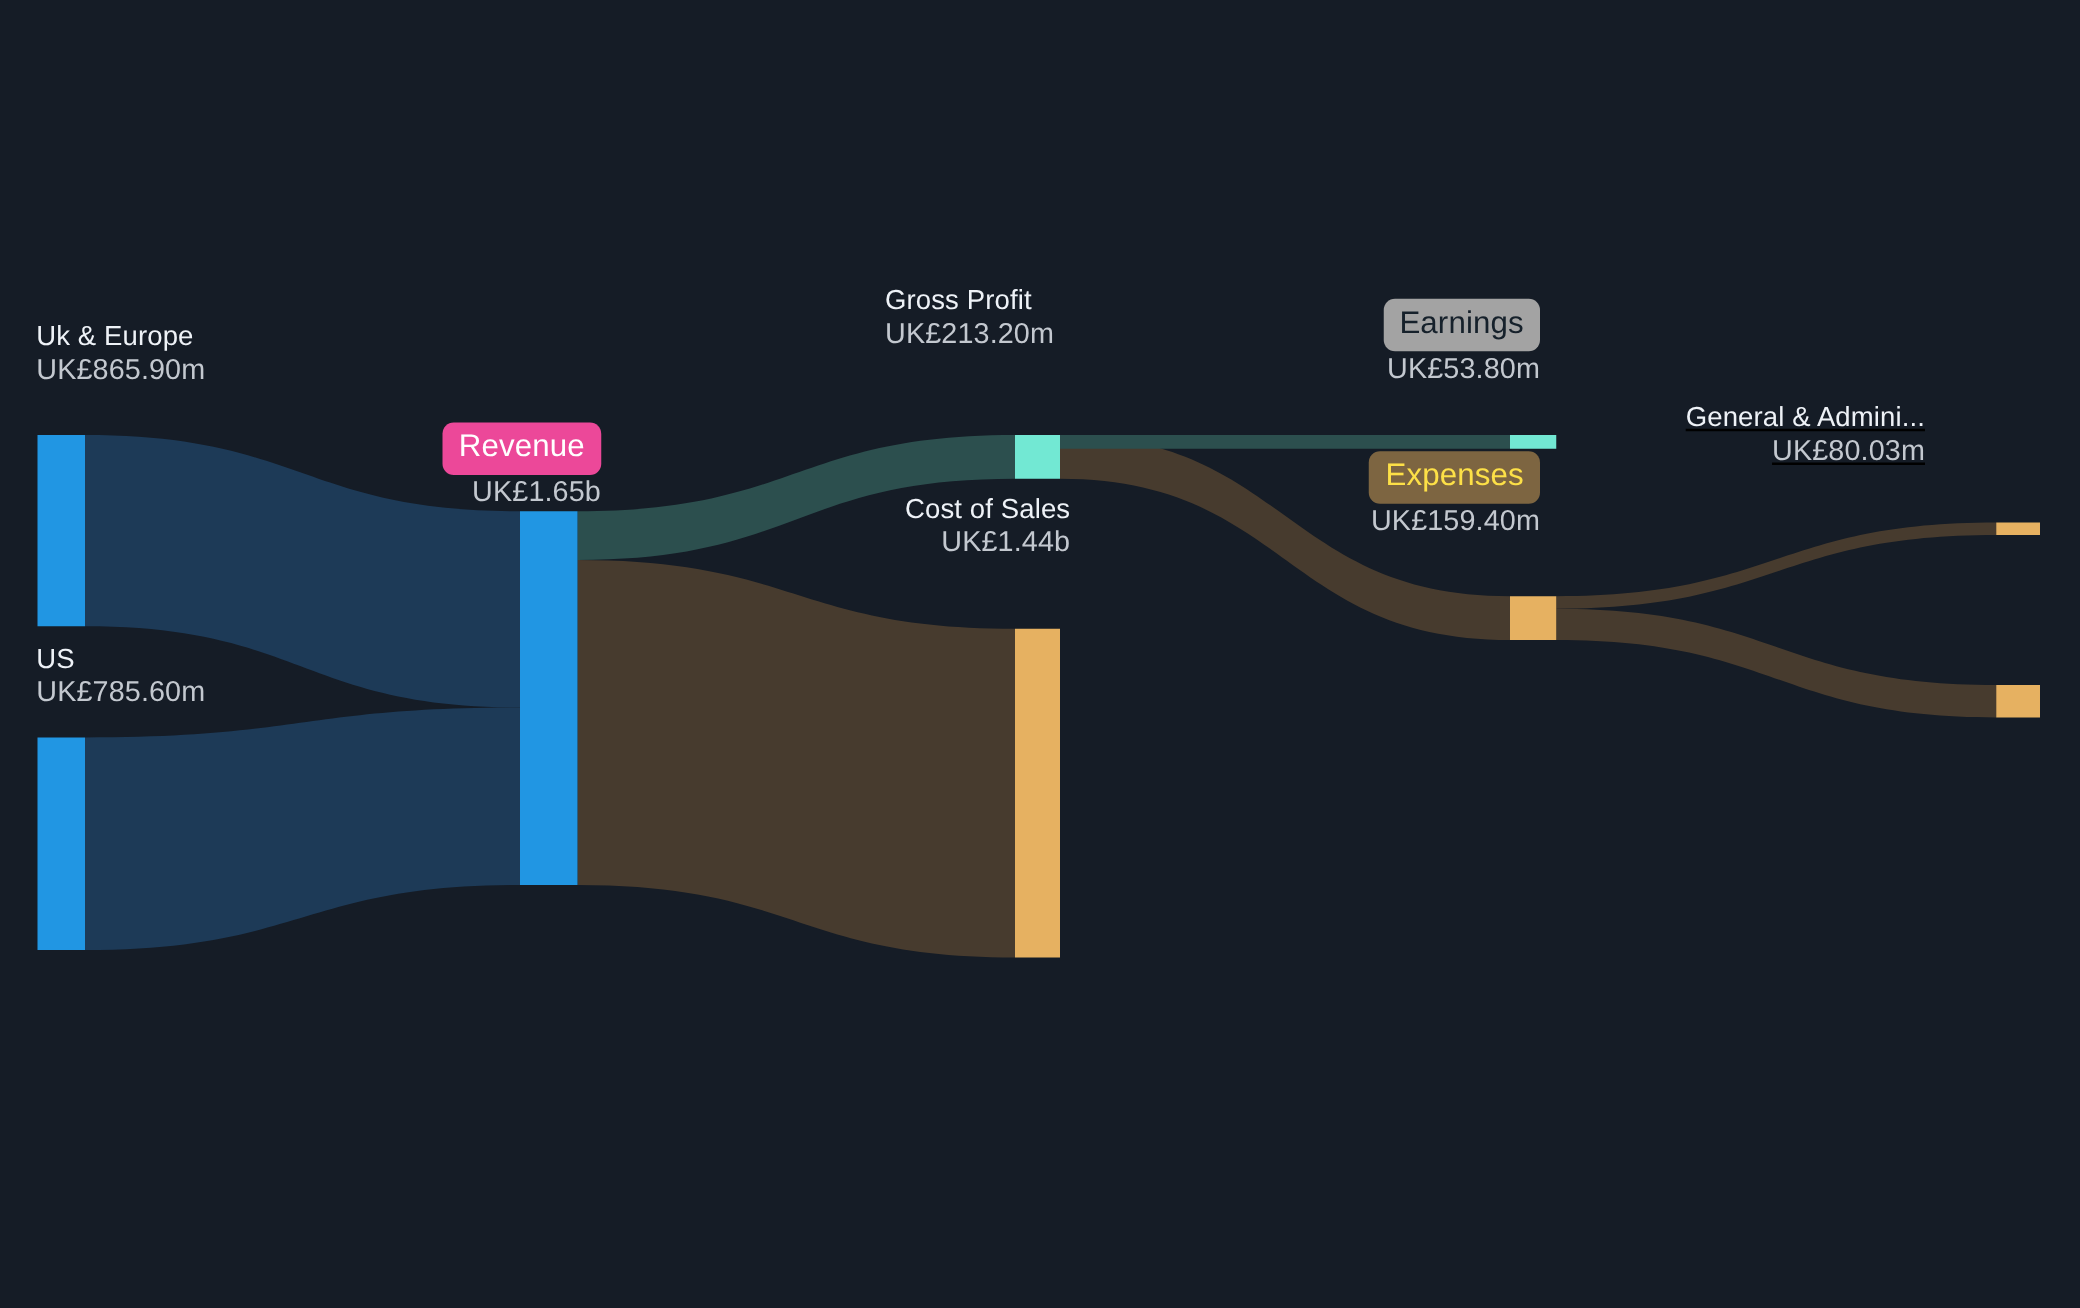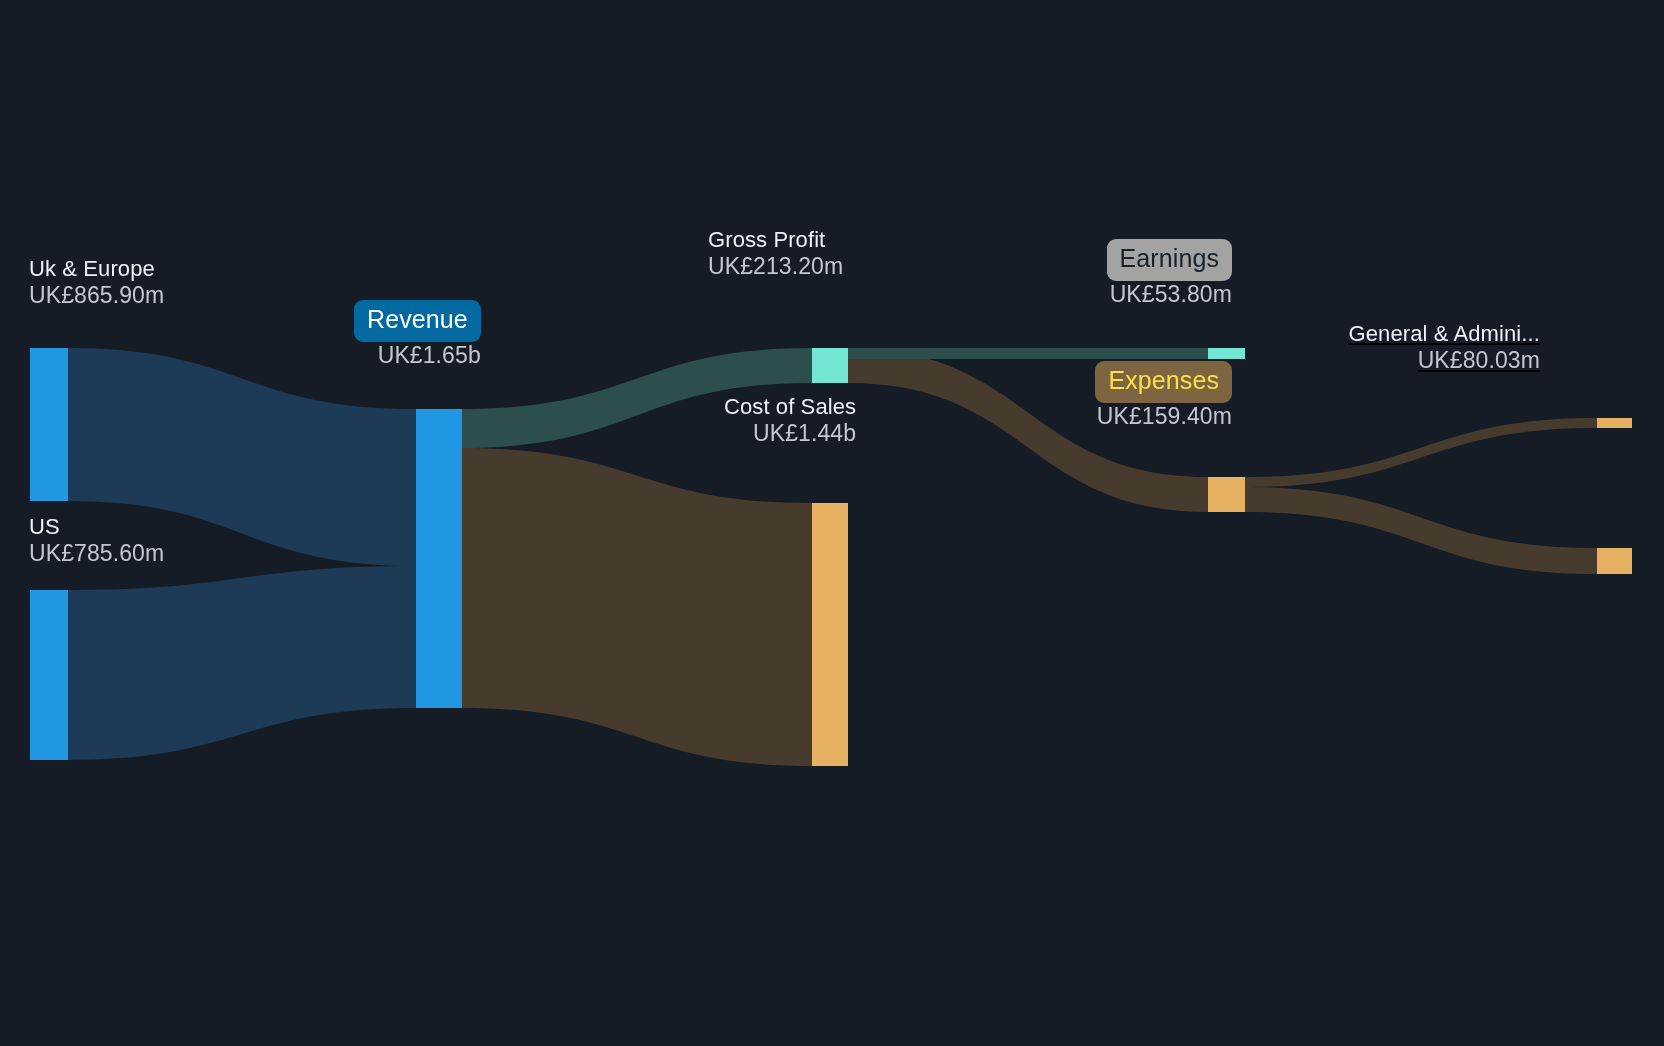--- a/index.html
+++ b/index.html
@@ -48,22 +48,23 @@
     text-align: right;
   }
   .lbl.right { text-align: right; }
   .badge-wrap .name {
     display: inline-block;
     padding: 5px 13px 7px 13px;
     border-radius: 9px;
     font-size: 25px;
   }
   .badge-blue .name {
-    background: #0369a1;
+    background: #ec4899;
     color: #ffffff;
+    margin-top: 38px;
   }
   .badge-aqua .name {
     background: #a3a3a3;
     color: #16212b;
     text-align: center;
   }
   .badge-brown .name {
     background: #7d6541;
     color: #fde047;
   }

